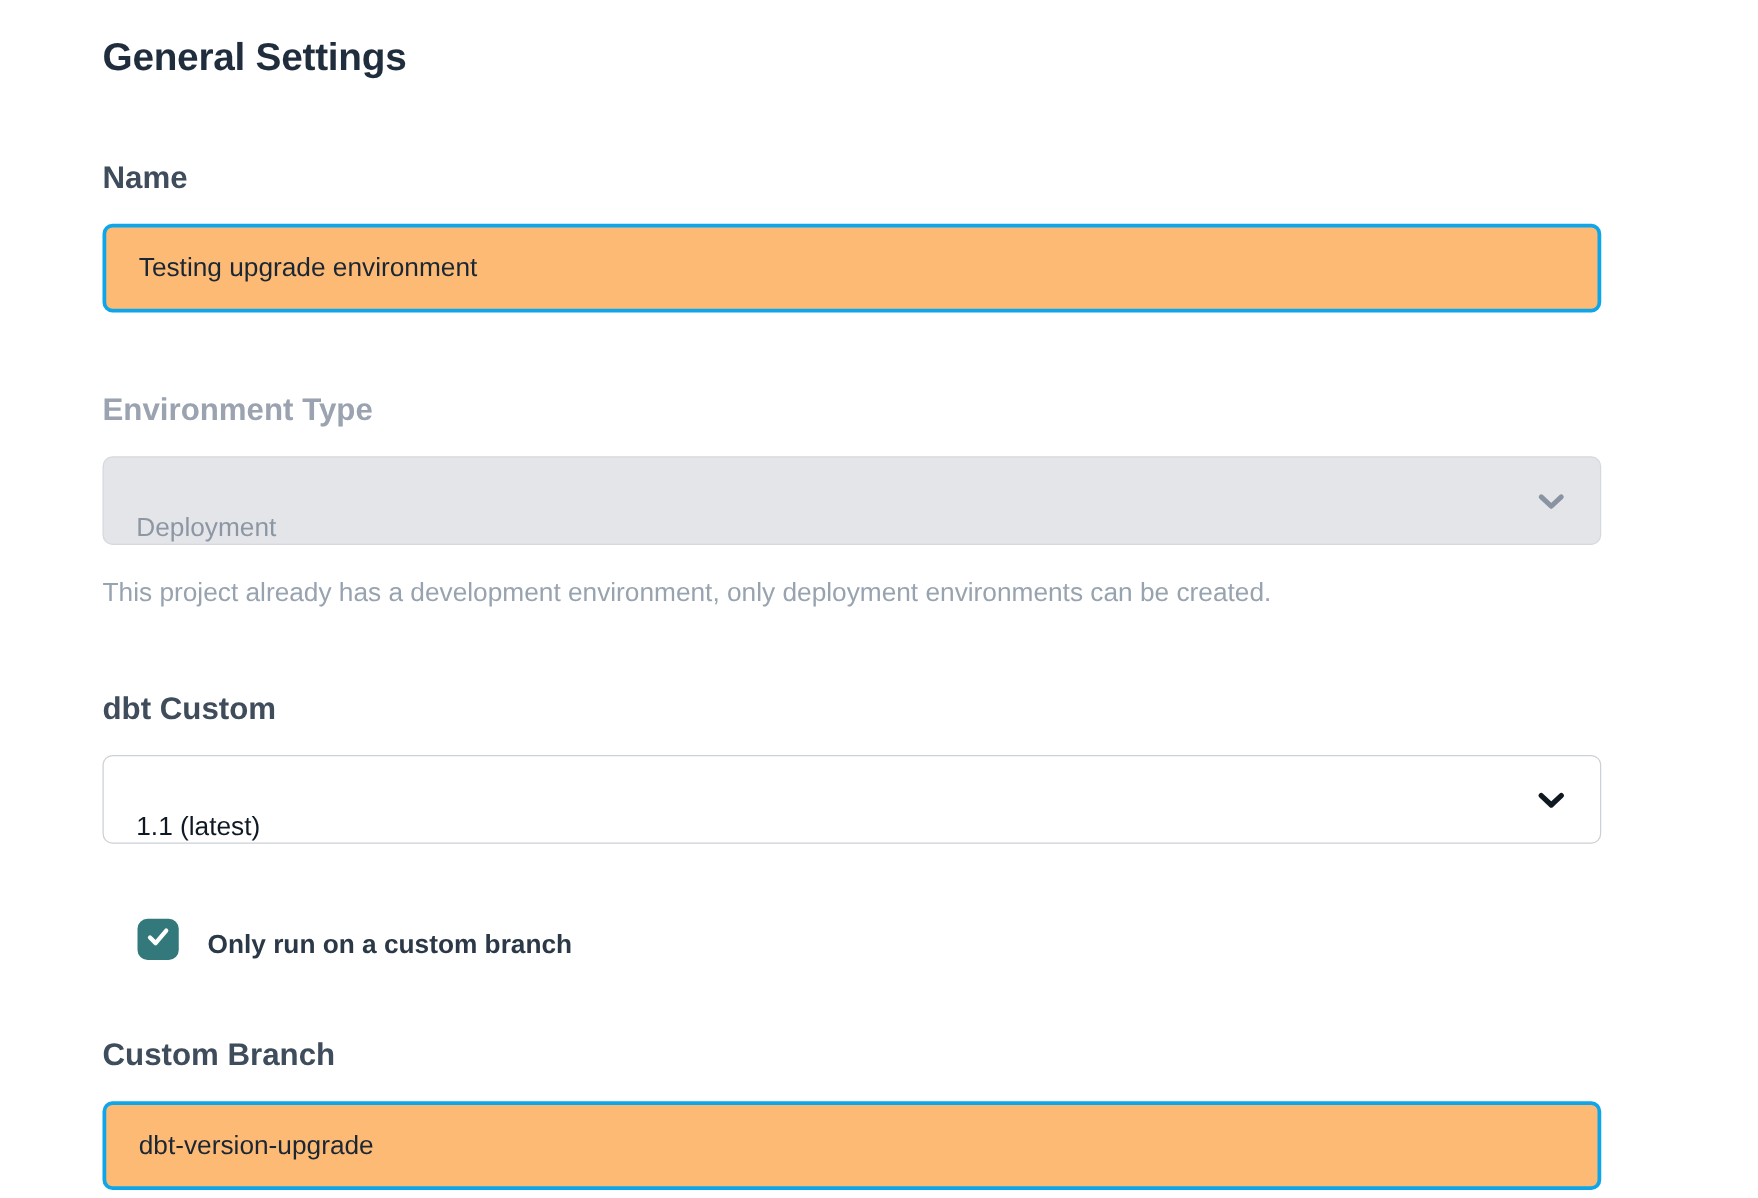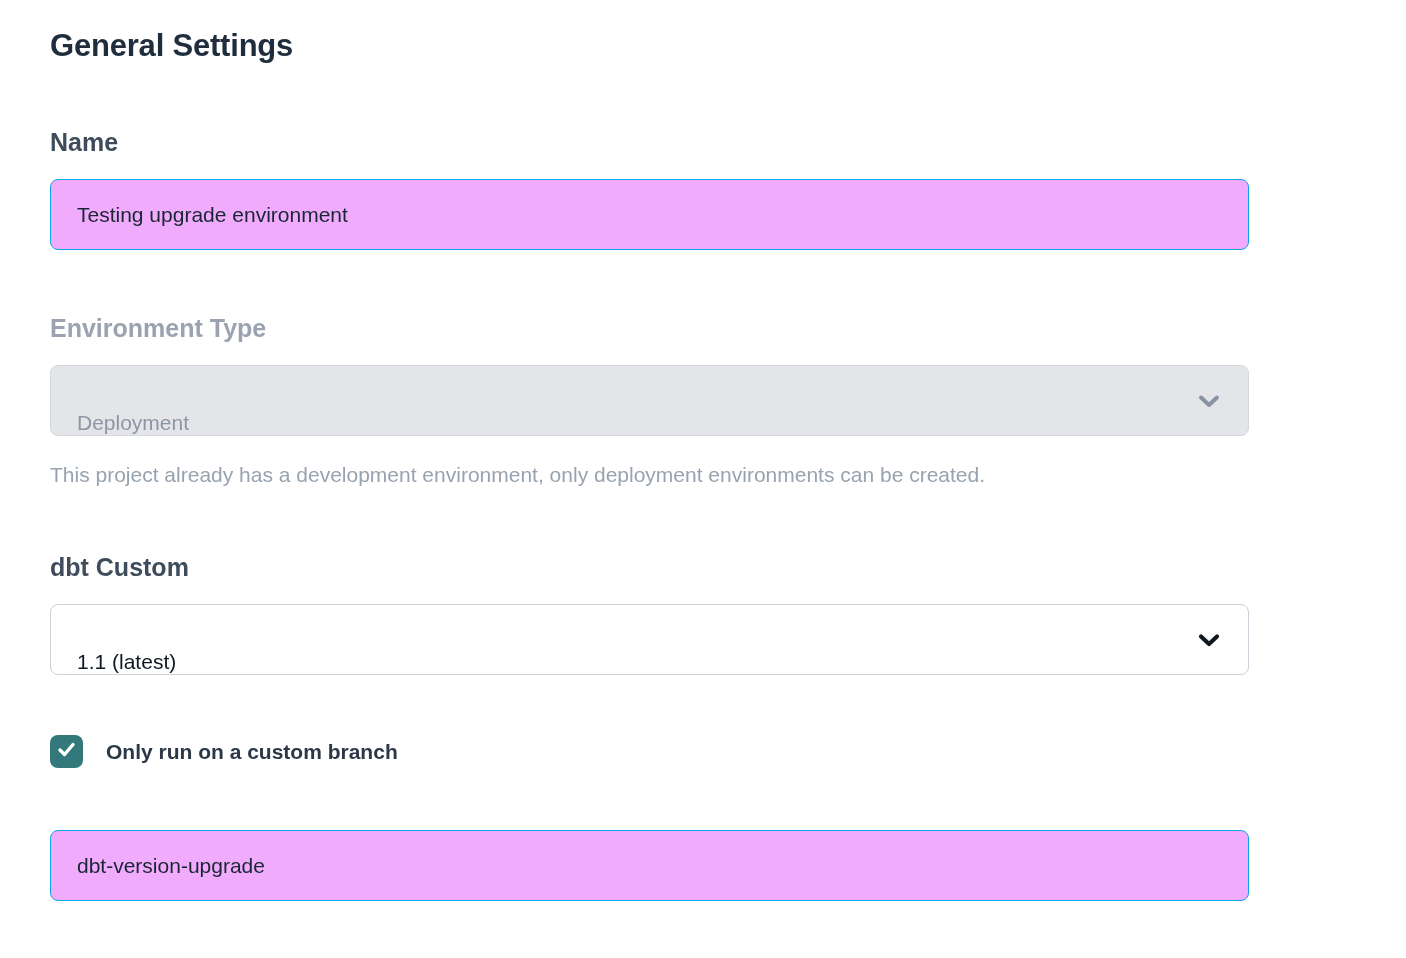--- a/index.html
+++ b/index.html
@@ -8,21 +8,21 @@
     font-family: "Liberation Sans", "DejaVu Sans", sans-serif;
   }
   .page {
     position: relative;
     width: 1406px;
     height: 958px;
     background: #ffffff;
     overflow: hidden;
   }
   .content {
-    padding: 28px 0 0 50px;
+    padding: 28px 0 0 82px;
     width: 1265px;
   }
   .page-title {
     font-size: 31px;
     font-weight: 700;
     color: #1f2d3d;
     letter-spacing: -0.2px;
   }
   .field { position: relative; }
   .field-label {
@@ -32,23 +32,23 @@
     color: #3e4c5b;
     margin-bottom: 22px;
   }
   .field-label.disabled {
     color: #9aa3af;
   }
   .text-input {
     display: block;
     width: 1199px;
     height: 71px;
-    border: 1px solid #0ea5e9;
+    border: 3px solid #0ea5e9;
     border-radius: 8px;
-    background: #f0abfc;
+    background: #fdba74;
     padding: 0 26px;
     font-family: "Liberation Sans", "DejaVu Sans", sans-serif;
     font-size: 21px;
     color: #1a2633;
     outline: none;
   }
   .select-box {
     position: relative;
     display: flex;
     align-items: flex-end;
@@ -86,22 +86,23 @@
     color: #98a3b0;
   }
   
   .mt-name   { margin-top: 64px; }
   .mt-env    { margin-top: 64px; }
   .mt-dbt    { margin-top: 66px; }
   .mt-check  { margin-top: 60px; }
   .mt-branch { margin-top: 62px; }
   .checkbox-row {
     display: flex;
-    align-items: center;
+    align-items: flex-end;
     cursor: pointer;
+    margin-left: 28px;
   }
   .checkbox {
     width: 33px;
     height: 33px;
     border-radius: 8px;
     background: #33787b;
     display: flex;
     align-items: center;
     justify-content: center;
     flex: none;
@@ -156,17 +157,18 @@
         <span>
           <svg width="21" height="21" viewBox="0 0 21 21" fill="none">
             <path d="M4 11 L8.5 15.5 L17 5.5" stroke="#ffffff" stroke-width="3.4" stroke-linecap="round" stroke-linejoin="round"></path>
           </svg>
         </span>
       </span>
       <span class="checkbox-label">Only run on a custom branch</span>
     </div>
 
     <div class="field mt-branch">
+      <label class="field-label">Custom Branch</label>
       <input class="text-input" type="text" value="dbt-version-upgrade" style="">
     </div>
 
   </div>
 </div>
 
 </body></html>

